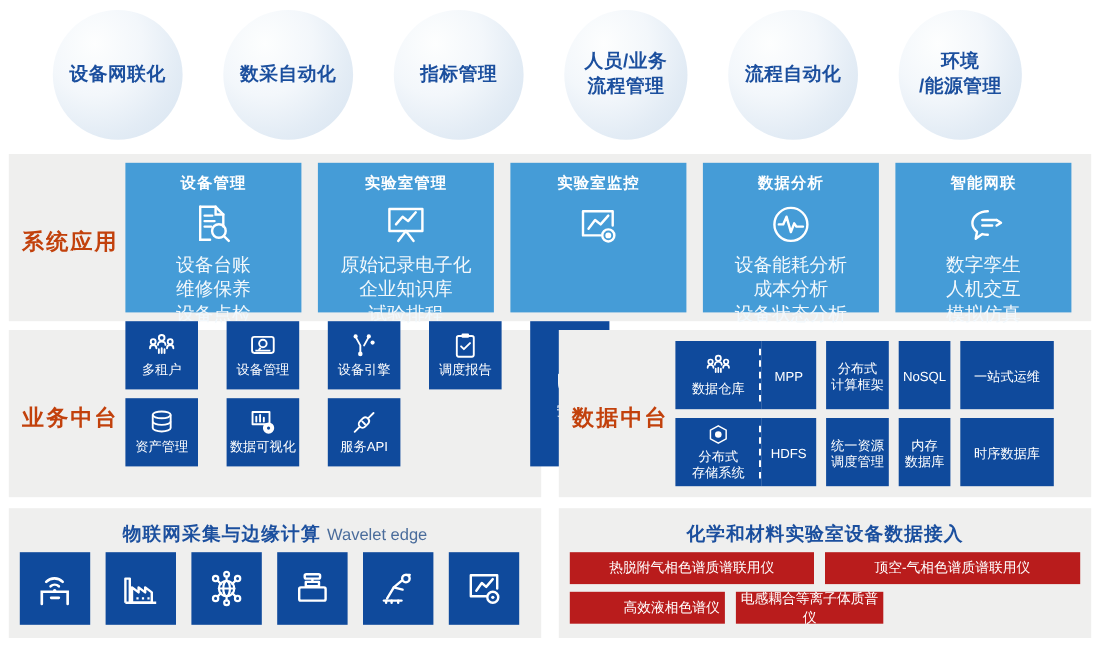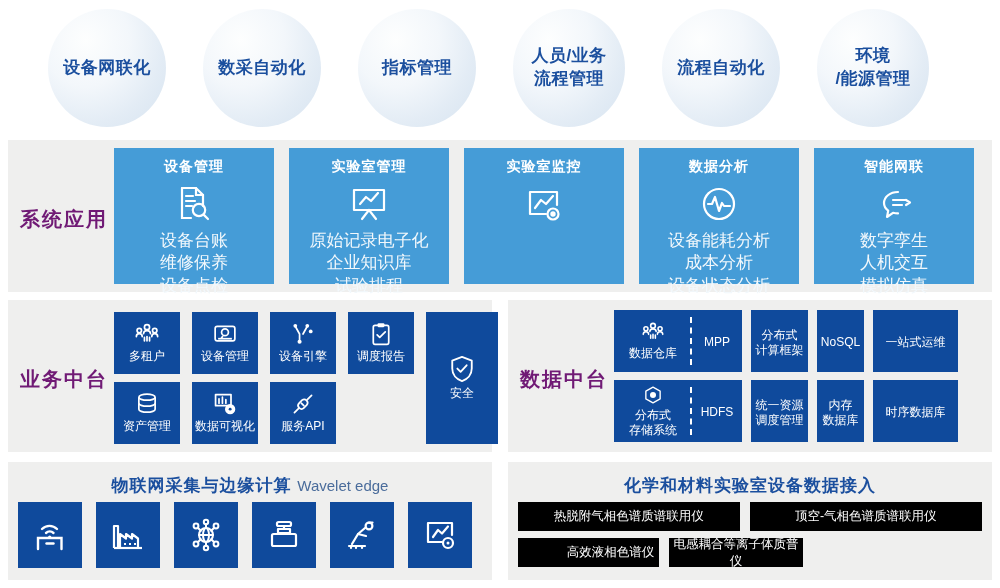--- a/index.html
+++ b/index.html
@@ -25,21 +25,21 @@
     color: #1b4f9e; font-weight: bold; font-size: 17px; line-height: 1.35;
     letter-spacing: .5px;
     flex: 0 0 auto;
   }
   .bubble.w2 { width: 112px; }
 
   
   .panel { position: absolute; background: #efefee; }
 
   .row-label {
-    color: #701a75; font-weight: bold; font-size: 20px;
+    color: #c2410c; font-weight: bold; font-size: 20px;
     letter-spacing: 2px; white-space: nowrap;
   }
 
   
   #sys-panel { left: 8px; top: 140px; width: 984px; height: 152px; }
   #sys-label { position: absolute; left: 20px; top: 206px; }
   .sys-cards {
     position: absolute; left: 114px; top: 148px;
     display: flex; gap: 15px;
   }
@@ -58,23 +58,23 @@
   #biz-label  { position: absolute; left: 20px;  top: 366px; }
   #data-label { position: absolute; left: 520px; top: 366px; }
 
   .tile { background: #0f4a9c; color:#ffffff; display:flex; flex-direction:column;
           align-items:center; justify-content:center; }
   .tile .lbl { font-size: 12px; line-height: 1.25; text-align:center; margin-top:3px; }
   .tile .ico { display:flex; align-items:center; justify-content:center; }
 
   
   .biz-grid {
-    position: absolute; left: 114px; top: 312px;
+    position: absolute; left: 114px; top: 292px;
     display: grid; grid-template-columns: repeat(4, 66px) 72px;
-    grid-template-rows: 62px 62px; gap: 8px 12px;
+    grid-template-rows: 62px 62px; gap: 8px 26px;
   }
   .biz-grid .sec { grid-column: 5; grid-row: 1 / span 2; }
 
   
   .data-grid {
     position: absolute; left: 614px; top: 310px;
     display: grid;
     grid-template-columns: 78px 50px 66px 56px 94px;
     grid-template-rows: 62px 62px; gap: 8px 0;
   }
@@ -99,21 +99,21 @@
   .iot-cards {
     position: absolute; left: 18px; top: 502px;
     display: flex; gap: 14px;
   }
   .iot-card { width: 64px; height: 66px; background: #0f4a9c;
               display:flex; align-items:center; justify-content:center; }
 
   .chem-rows { position: absolute; left: 518px; top: 502px; width: 464px; }
   .chem-row { display: flex; gap: 10px; margin-bottom: 7px; }
   .chem-btn {
-    background: #000000; color: #ffffff; font-size: 12.5px;
+    background: #b91c1c; color: #ffffff; font-size: 12.5px;
     height: 29px; display:flex; align-items:center; justify-content:center;
     text-align:center; padding: 0 4px;
   }
 
   svg { display:block; }
 </style>
 </head>
 <body>
 
 <div class="page">

